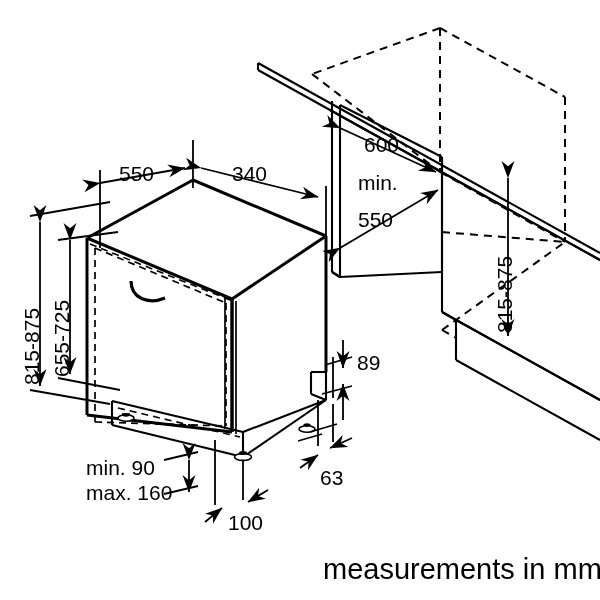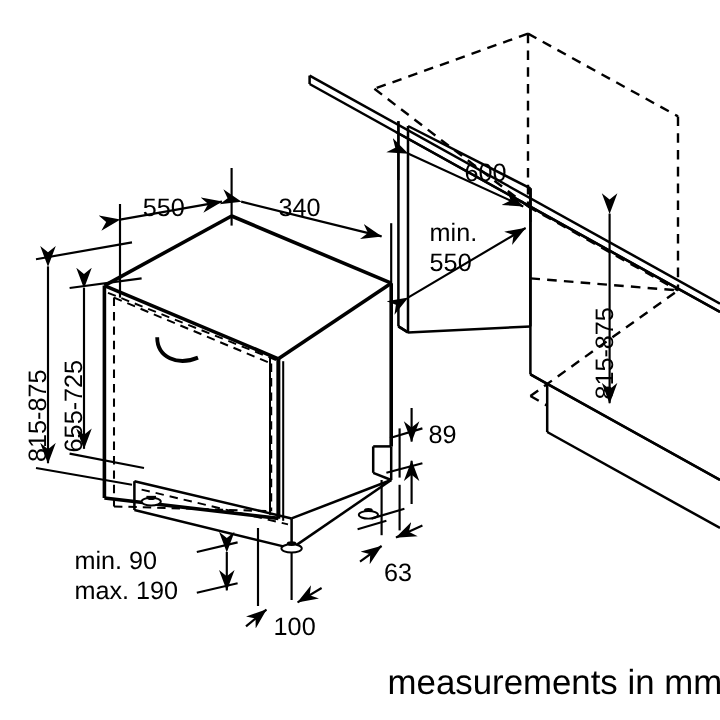--- a/index.html
+++ b/index.html
@@ -24,21 +24,21 @@
     transform-origin:0 0;
     transform:rotate(-90deg);
   }
   .unit-note{
     position:absolute;
     font-family:"Liberation Sans",sans-serif;
     font-size:29px;
     color:#000000;
     white-space:nowrap;
   }
-  .two-line{line-height:1.16;}
+  .two-line{line-height:1.16;margin-left:24px;}
 </style>
 </head>
 <body>
 
 <div id="stage">
 
   <svg id="drawing" viewBox="0 0 600 600">
     <defs>
       <marker id="arrHead" markerWidth="11" markerHeight="11" refX="9.4" refY="4" orient="auto" markerUnits="strokeWidth">
         <path d="M0,0.4 L9.6,4 L0,7.6 L2.9,4 Z" fill="#000"></path>
@@ -245,31 +245,31 @@
   </svg>
 
   <div class="dim-label" style="left:119px;top:163px;">550</div>
 
   <div class="dim-label" style="left:232px;top:163px;">340</div>
 
   <div class="dim-label vert" style="left:21px;top:385px;">815-875</div>
 
   <div class="dim-label vert" style="left:51px;top:377px;">655-725</div>
 
-  <div class="dim-label" style="left:387px;top:134px;">600</div>
-
-  <div class="dim-label" style="left:358px;top:184px;">min.</div>
+  <div class="dim-label" style="left:364px;top:134px;">600</div>
+
+  <div class="dim-label" style="left:358px;top:172px;">min.</div>
   <div class="dim-label" style="left:358px;top:209px;">550</div>
 
   <div class="dim-label vert" style="left:494px;top:333px;">815-875</div>
 
   <div class="dim-label" style="left:357px;top:352px;">89</div>
 
   <div class="dim-label" style="left:320px;top:467px;">63</div>
 
   <div class="dim-label two-line" style="left:62px;top:456px;">min. 90</div>
-  <div class="dim-label two-line" style="left:62px;top:481px;">max. 190</div>
+  <div class="dim-label two-line" style="left:62px;top:481px;">max. 160</div>
 
   <div class="dim-label" style="left:228px;top:512px;">100</div>
 
   <div class="unit-note" style="left:323px;top:553px;">measurements in mm</div>
 
 </div>
 
 </body></html>

